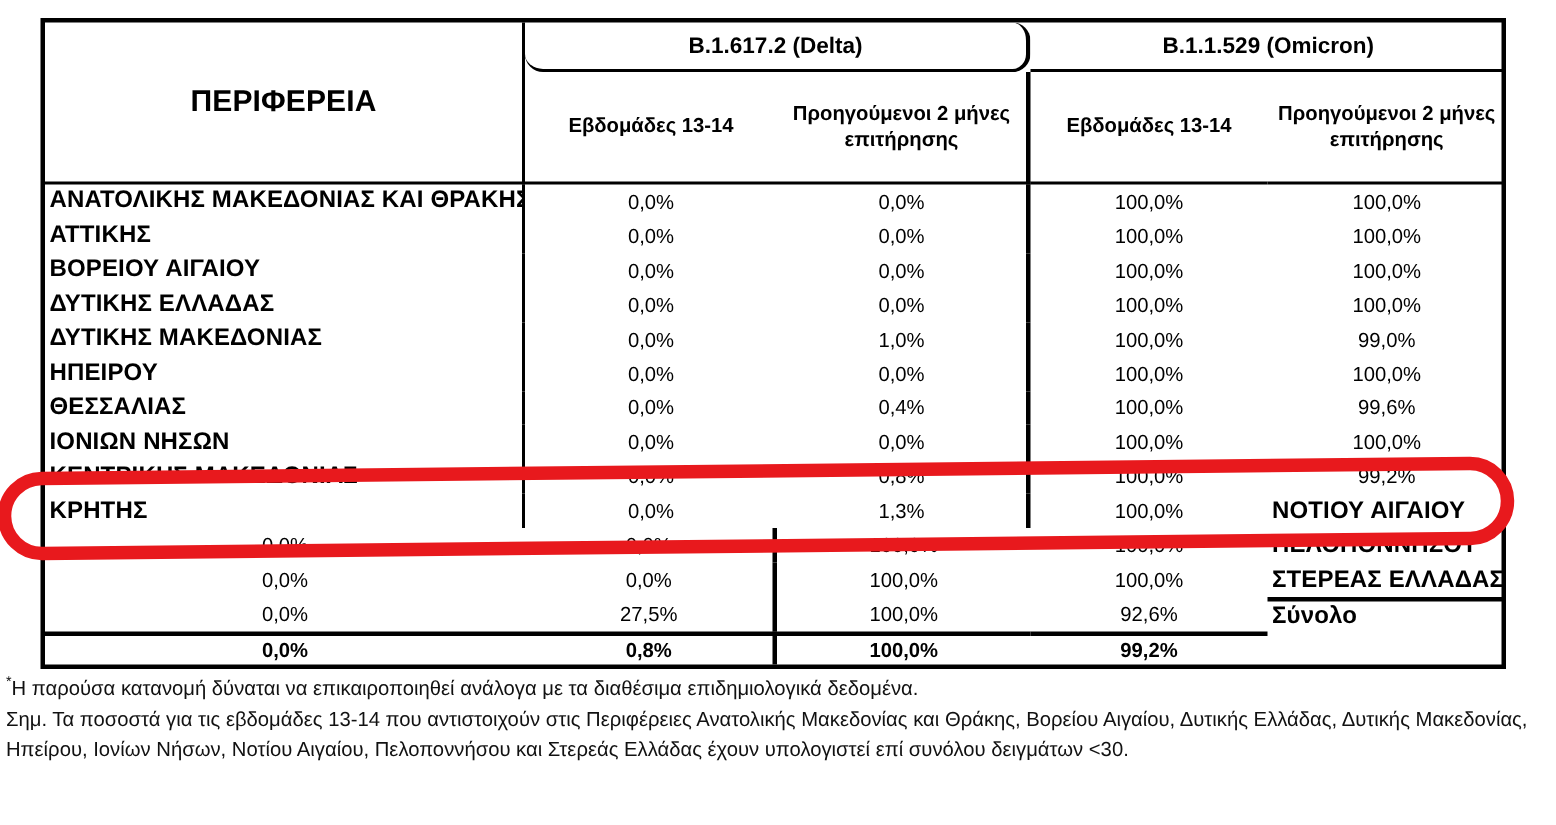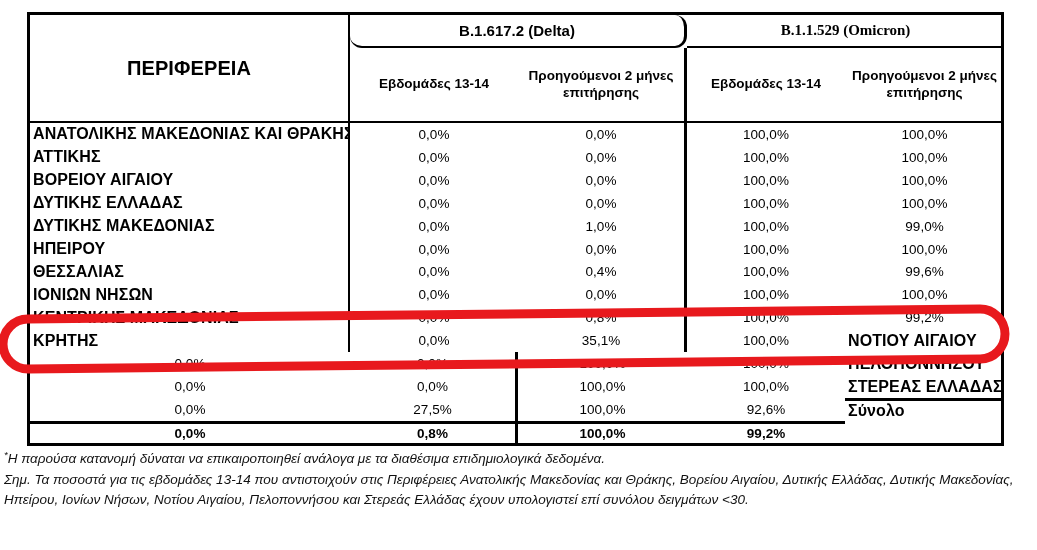--- a/index.html
+++ b/index.html
@@ -44,21 +44,21 @@
     grid-row:1/3;grid-column:1;
     justify-content:center;padding-left:0;
     font-size:20px;
     border-bottom:2px solid #000;
   }
   .hgroup{
     font-weight:bold;font-size:15px;
     border-bottom:2px solid #000;
   }
   .hg-delta{grid-row:1;grid-column:2/4;border-right:3px solid #000;border-radius:12px;}
-  .hg-omicron{grid-row:1;grid-column:4/6;font-family:Liberation Serif, serif;}
+  .hg-omicron{grid-row:1;grid-column:4/6;}
   .sub{
     grid-row:2;
     font-weight:bold;font-size:13.5px;
     border-bottom:2px solid #000;
     white-space:normal;text-align:center;
     line-height:1.25;
     padding:0 2px;
   }
   .s2{grid-column:2;}
   .s3{grid-column:3;}
@@ -69,21 +69,21 @@
   
   .annot{
     position:absolute;left:0;top:0;width:1037px;height:550px;
     pointer-events:none;z-index:5;
   }
   
   .fns{
     position:absolute;left:4px;top:449px;width:1030px;
     font-size:13.5px;line-height:1.48;color:#111;
   }
-  .fn{margin:0 0 1px 0;font-style:italic;}
+  .fn{margin:0 0 1px 0;}
   .fn sup{font-size:9.5px;line-height:0;}
 </style>
 </head>
 <body>
 
 <div class="page">
 
   <div class="tbl">
 
     <div class="c rn hregion">ΠΕΡΙΦΕΡΕΙΑ</div>
@@ -143,21 +143,21 @@
     <div class="c v">100,0%</div>
 
     <div class="c rn">ΚΕΝΤΡΙΚΗΣ ΜΑΚΕΔΟΝΙΑΣ</div>
     <div class="c v">0,0%</div>
     <div class="c v dv">0,8%</div>
     <div class="c v">100,0%</div>
     <div class="c v">99,2%</div>
 
     <div class="c rn">ΚΡΗΤΗΣ</div>
     <div class="c v">0,0%</div>
-    <div class="c v dv">35,1%</div>
+    <div class="c v dv">1,3%</div>
     <div class="c v">100,0%</div>
 
     <div class="c rn">ΝΟΤΙΟΥ ΑΙΓΑΙΟΥ</div>
     <div class="c v">0,0%</div>
     <div class="c v dv">0,0%</div>
     <div class="c v">100,0%</div>
     <div class="c v">100,0%</div>
 
     <div class="c rn">ΠΕΛΟΠΟΝΝΗΣΟΥ</div>
     <div class="c v">0,0%</div>

